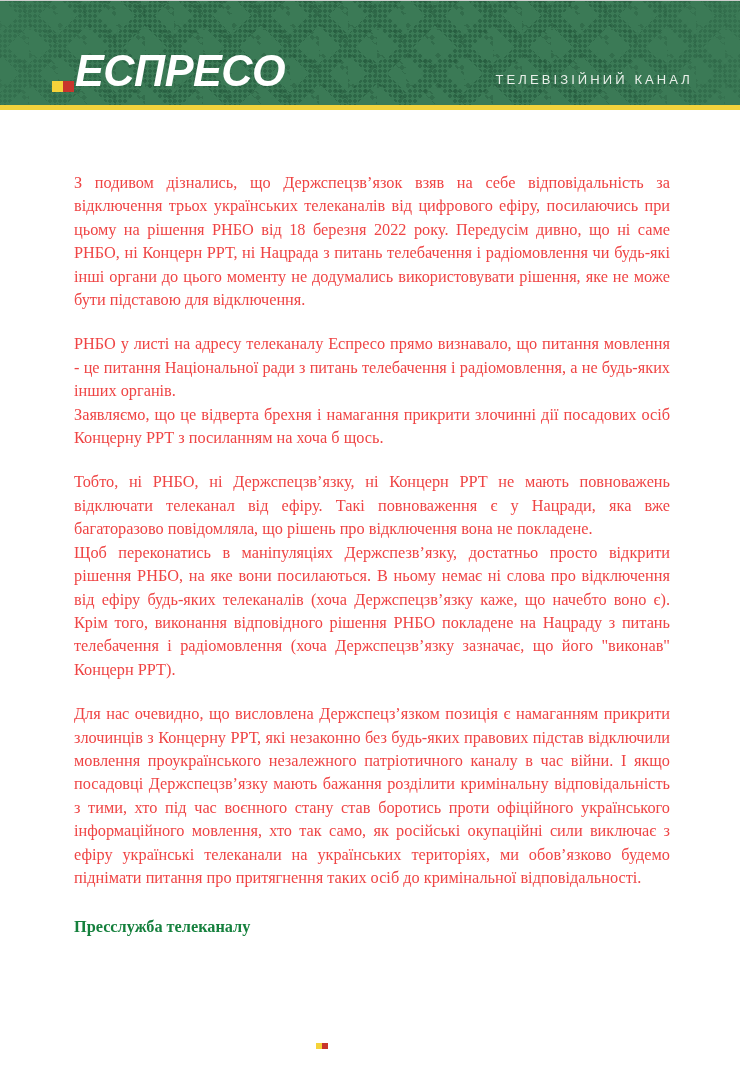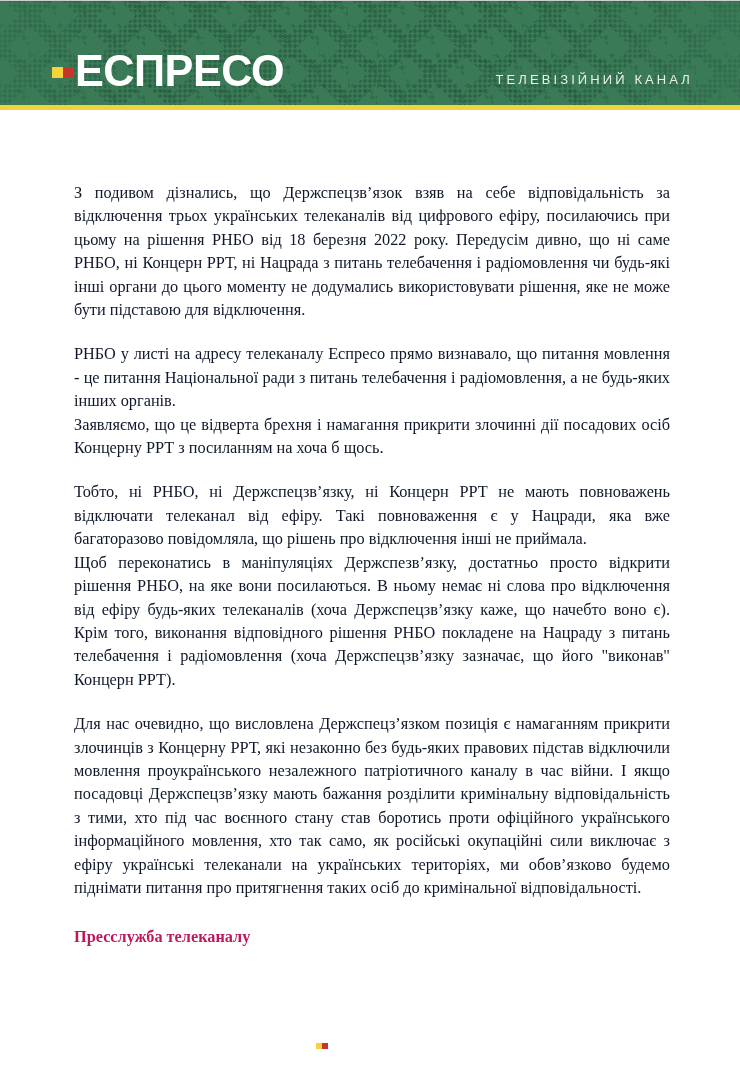--- a/index.html
+++ b/index.html
@@ -86,21 +86,22 @@
         rgba(59,122,86,0.55) 100%);
     pointer-events: none;
   }
 
   
   .logo-block {
     position: absolute;
     left: 52px;
     top: 48px;
     display: flex;
-    align-items: center;
+    align-items: flex-end;
+    font-style: italic;
   }
   .logo-marks {
     display: flex;
     margin-top: 3px;
     margin-right: 1px;
   }
   .logo-marks .sq {
     width: 11px;
     height: 11px;
   }
@@ -143,31 +144,31 @@
     position: absolute;
     left: 74px;
     top: 169px;
     width: 596px;
   }
   .para {
     text-align: justify;
     text-justify: inter-word;
     font-size: 16.3px;
     line-height: 23.4px;
-    color: #0f172a;
-    margin: 12px 0 21px 0;
+    color: #ef4444;
+    margin: 2px 0 21px 0;
     hyphens: none;
   }
   .para:last-child { margin-bottom: 0; }
   .para .line-break { display: block; }
   .signature {
     font-size: 16.3px;
     line-height: 23.4px;
     font-weight: bold;
-    color: #be185d;
+    color: #15803d;
     margin-top: 26px;
   }
 
   
   .footer-mark {
     position: absolute;
     left: 316px;
     top: 1043px;
     display: flex;
   }
@@ -205,21 +206,21 @@
   <div class="content">
 
     <p class="para">З подивом дізнались, що Держспецзв’язок взяв на себе відповідальність за відключення трьох українських телеканалів від цифрового ефіру, посилаючись при цьому на рішення РНБО від 18 березня 2022 року. Передусім дивно, що ні саме РНБО, ні Концерн РРТ, ні Нацрада з питань телебачення і радіомовлення чи будь-які інші органи до цього моменту не додумались використовувати рішення, яке не може бути підставою для відключення.</p>
 
     <p class="para">
       <span class="line-break">РНБО  у листі на адресу телеканалу Еспресо прямо визнавало, що питання мовлення - це питання Національної ради з питань телебачення і радіомовлення, а не будь-яких інших органів.</span>
       <span class="line-break">Заявляємо, що це відверта брехня і намагання прикрити злочинні дії посадових осіб Концерну РРТ з посиланням на хоча б щось.</span>
     </p>
 
     <p class="para">
-      <span class="line-break">Тобто, ні РНБО, ні Держспецзв’язку, ні Концерн РРТ не мають повноважень відключати телеканал від ефіру. Такі повноваження є у Нацради, яка вже багаторазово повідомляла, що рішень про відключення інші не приймала.</span>
+      <span class="line-break">Тобто, ні РНБО, ні Держспецзв’язку, ні Концерн РРТ не мають повноважень відключати телеканал від ефіру. Такі повноваження є у Нацради, яка вже багаторазово повідомляла, що рішень про відключення вона не покладене.</span>
       <span class="line-break">Щоб переконатись в маніпуляціях Держспезв’язку, достатньо просто відкрити рішення РНБО, на яке вони посилаються. В ньому немає ні слова про відключення від ефіру будь-яких телеканалів (хоча Держспецзв’язку каже, що начебто воно є). Крім того, виконання відповідного рішення РНБО покладене на Нацраду з питань телебачення і радіомовлення (хоча Держспецзв’язку зазначає, що  його "виконав" Концерн РРТ).</span>
     </p>
 
     <p class="para">Для нас очевидно, що висловлена Держспецз’язком позиція є намаганням прикрити злочинців з Концерну РРТ, які незаконно без будь-яких правових підстав відключили мовлення проукраїнського незалежного патріотичного каналу в час війни. І якщо посадовці Держспецзв’язку мають бажання розділити кримінальну відповідальність з тими, хто під час воєнного стану став боротись проти офіційного українського інформаційного мовлення, хто так само, як російські окупаційні сили виключає з ефіру українські телеканали на українських територіях, ми обов’язково будемо піднімати питання про притягнення таких осіб до кримінальної відповідальності.</p>
 
     <p class="signature">Пресслужба телеканалу</p>
   </div>
 
   <div class="footer-mark">
     <span class="sq yellow"></span>

